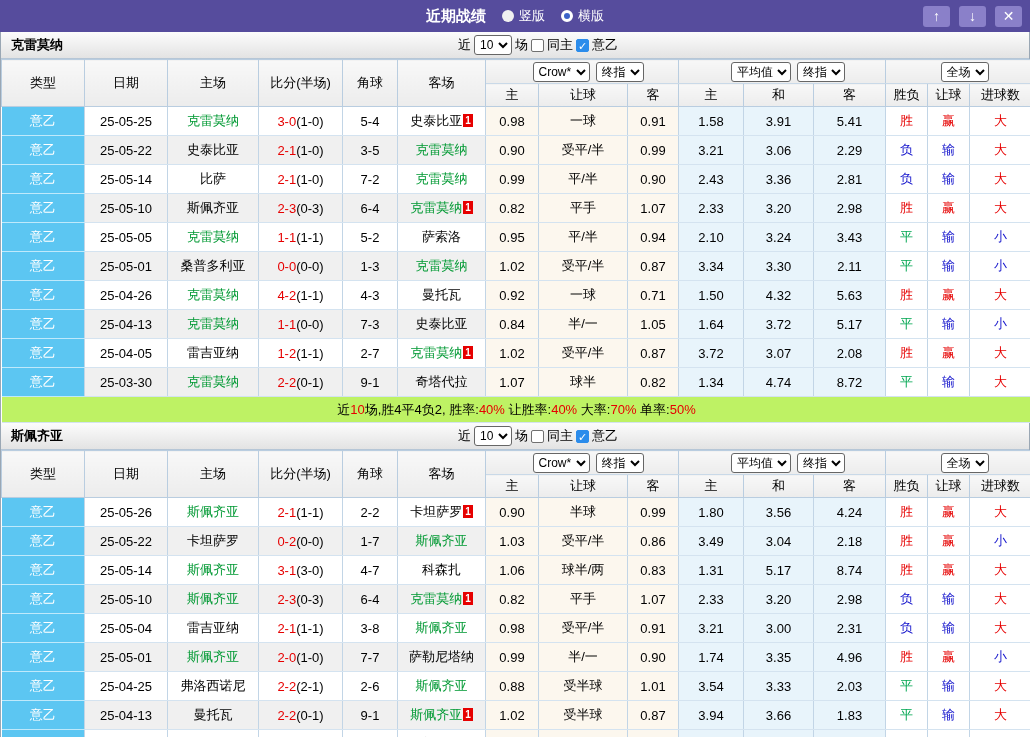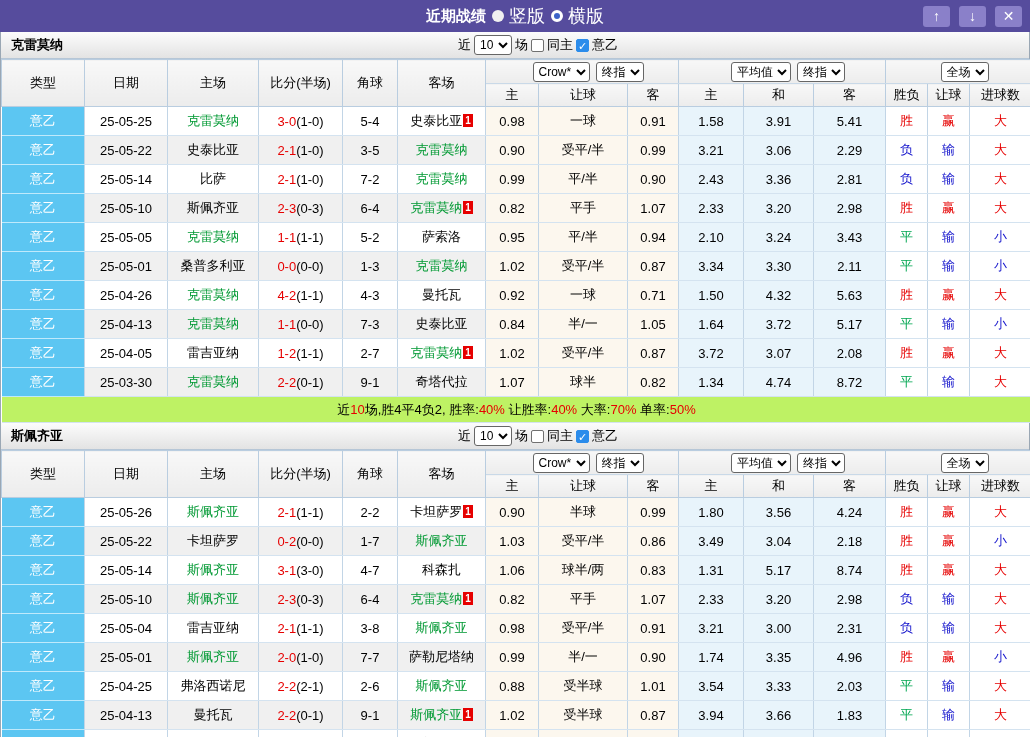--- a/index.html
+++ b/index.html
@@ -1,21 +1,21 @@
 <!DOCTYPE html>
 <html><head>
 <meta charset="utf-8">
 <style>
   html,body{margin:0;padding:0;background:#fff;}
   body{width:1030px;height:737px;font-family:"Liberation Sans","DejaVu Sans",sans-serif;font-size:13px;color:#000;overflow:hidden;}
   
   .titlebar{height:32px;background:#564c9d;display:flex;align-items:center;position:relative;}
-  .titlebar-center{position:absolute;left:0;right:0;display:flex;justify-content:center;align-items:center;gap:6px;color:#fff;}
+  .titlebar-center{position:absolute;left:0;right:0;display:flex;justify-content:center;align-items:center;gap:16px;color:#fff;}
   .tb-title{font-weight:bold;font-size:15px;}
-  .radio-opt{display:inline-flex;align-items:center;gap:5px;font-size:18px;cursor:pointer;color:#fff;}
+  .radio-opt{display:inline-flex;align-items:center;gap:5px;font-size:13px;cursor:pointer;color:#fff;}
   .radio{width:12px;height:12px;border-radius:50%;background:#f0f0f0;display:inline-block;box-sizing:border-box;}
   .radio.hollow{background:#3c63c8;border:3px solid #fff;}
   .tb-buttons{position:absolute;right:8px;display:flex;gap:9px;}
   .tb-btn{width:27px;height:21px;background:#8a80c9;color:#fff;border-radius:3px;text-align:center;line-height:21px;font-size:14px;cursor:pointer;}
   
   .frame{border-left:1px solid #9aa7b4;border-right:1px solid #9aa7b4;border-bottom:1px solid #9aa7b4;}
   
   .section-bar{height:26px;background:linear-gradient(#fcfcfc,#e3e3e3);border-bottom:1px solid #b6c6d6;display:flex;align-items:center;position:relative;}
   .team-name{font-weight:bold;padding-left:10px;font-size:13px;}
   .controls{position:absolute;left:457px;display:flex;align-items:center;gap:3px;font-size:13px;}

